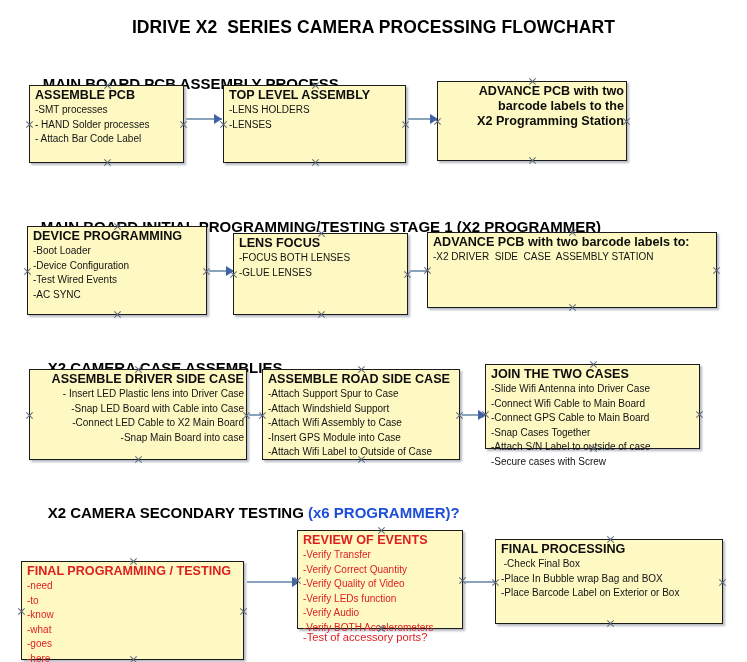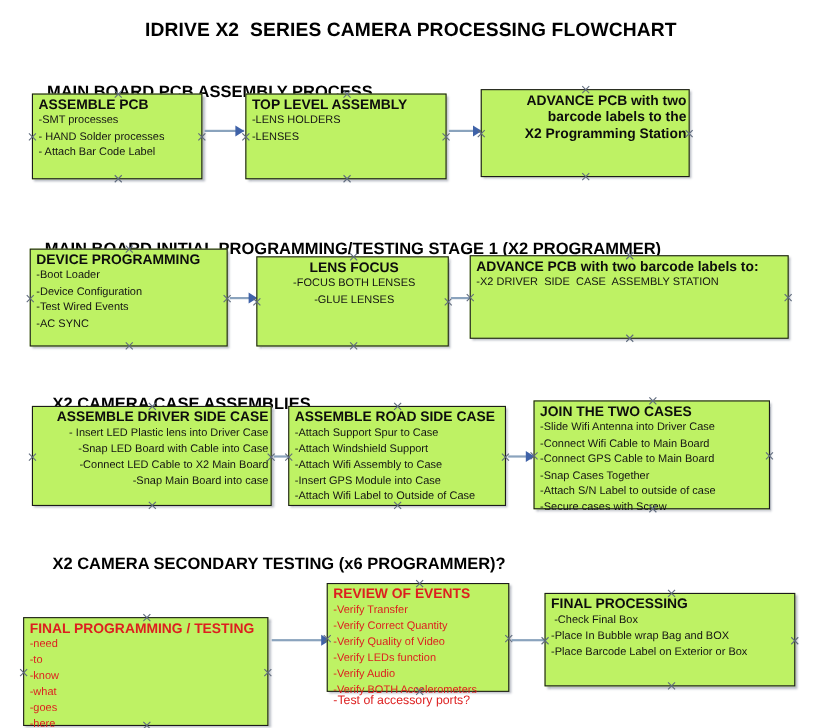--- a/index.html
+++ b/index.html
@@ -33,27 +33,27 @@
     white-space: pre;
   }
   .section-head {
     position: absolute;
     font-size: 15px;
     font-weight: bold;
     color: #000000;
     white-space: pre;
   }
   .section-head .red {
-    color: #000000;
+    color: #1d4ed8;
     margin-top: 48px;
   }
   .node {
     position: absolute;
     box-sizing: border-box;
-    background: #bef264;
+    background: #fef9c3;
     border: 1.3px solid #1b1b1b;
     box-shadow: 2px 2px 2px rgba(90,100,120,0.45);
   }
   .node .inner {
     position: absolute;
     left: 5px;
     top: 2px;
     right: 2px;
   }
   .node .ttl {
@@ -198,21 +198,21 @@
     <div class="handle" style="left:85px; bottom:-5px;"></div>
     <div class="handle" style="left:-5px; top:40px;"></div>
     <div class="handle" style="right:-5px; top:40px;"></div>
   </div>
 
   <div class="arrow" style="left:209px; top:266px; width:25px;">
     <div class="shaft"></div>
     <div class="head"></div>
   </div>
 
-  <div class="node" style="left:233px; top:233px; width:175px; height:82px;text-align:center;">
+  <div class="node" style="left:233px; top:233px; width:175px; height:82px;">
     <div class="inner">
       <div class="ttl">LENS FOCUS</div>
       <div class="li">-FOCUS BOTH LENSES</div>
       <div class="li">-GLUE LENSES</div>
     </div>
     <div class="handle" style="left:83px; top:-5px;"></div>
     <div class="handle" style="left:83px; bottom:-5px;"></div>
     <div class="handle" style="left:-5px; top:36px;"></div>
     <div class="handle" style="right:-5px; top:36px;"></div>
   </div>
@@ -269,21 +269,21 @@
     <div class="handle" style="left:94px; bottom:-5px;"></div>
     <div class="handle" style="left:-5px; top:41px;"></div>
     <div class="handle" style="right:-5px; top:41px;"></div>
   </div>
 
   <div class="arrow" style="left:462px; top:410px; width:24px;">
     <div class="shaft"></div>
     <div class="head"></div>
   </div>
 
-  <div class="node" style="left:485px; top:364px; width:215px; height:99px;">
+  <div class="node" style="left:485px; top:364px; width:215px; height:85px;">
     <div class="inner">
       <div class="ttl">JOIN THE TWO CASES</div>
       <div class="li">-Slide Wifi Antenna into Driver Case</div>
       <div class="li">-Connect Wifi Cable to Main Board</div>
       <div class="li">-Connect GPS Cable to Main Board</div>
       <div class="li">-Snap Cases Together</div>
       <div class="li">-Attach S/N Label to outside of case</div>
       <div class="li">-Secure cases with Screw</div>
     </div>
     <div class="handle" style="left:103px; top:-5px;"></div>

